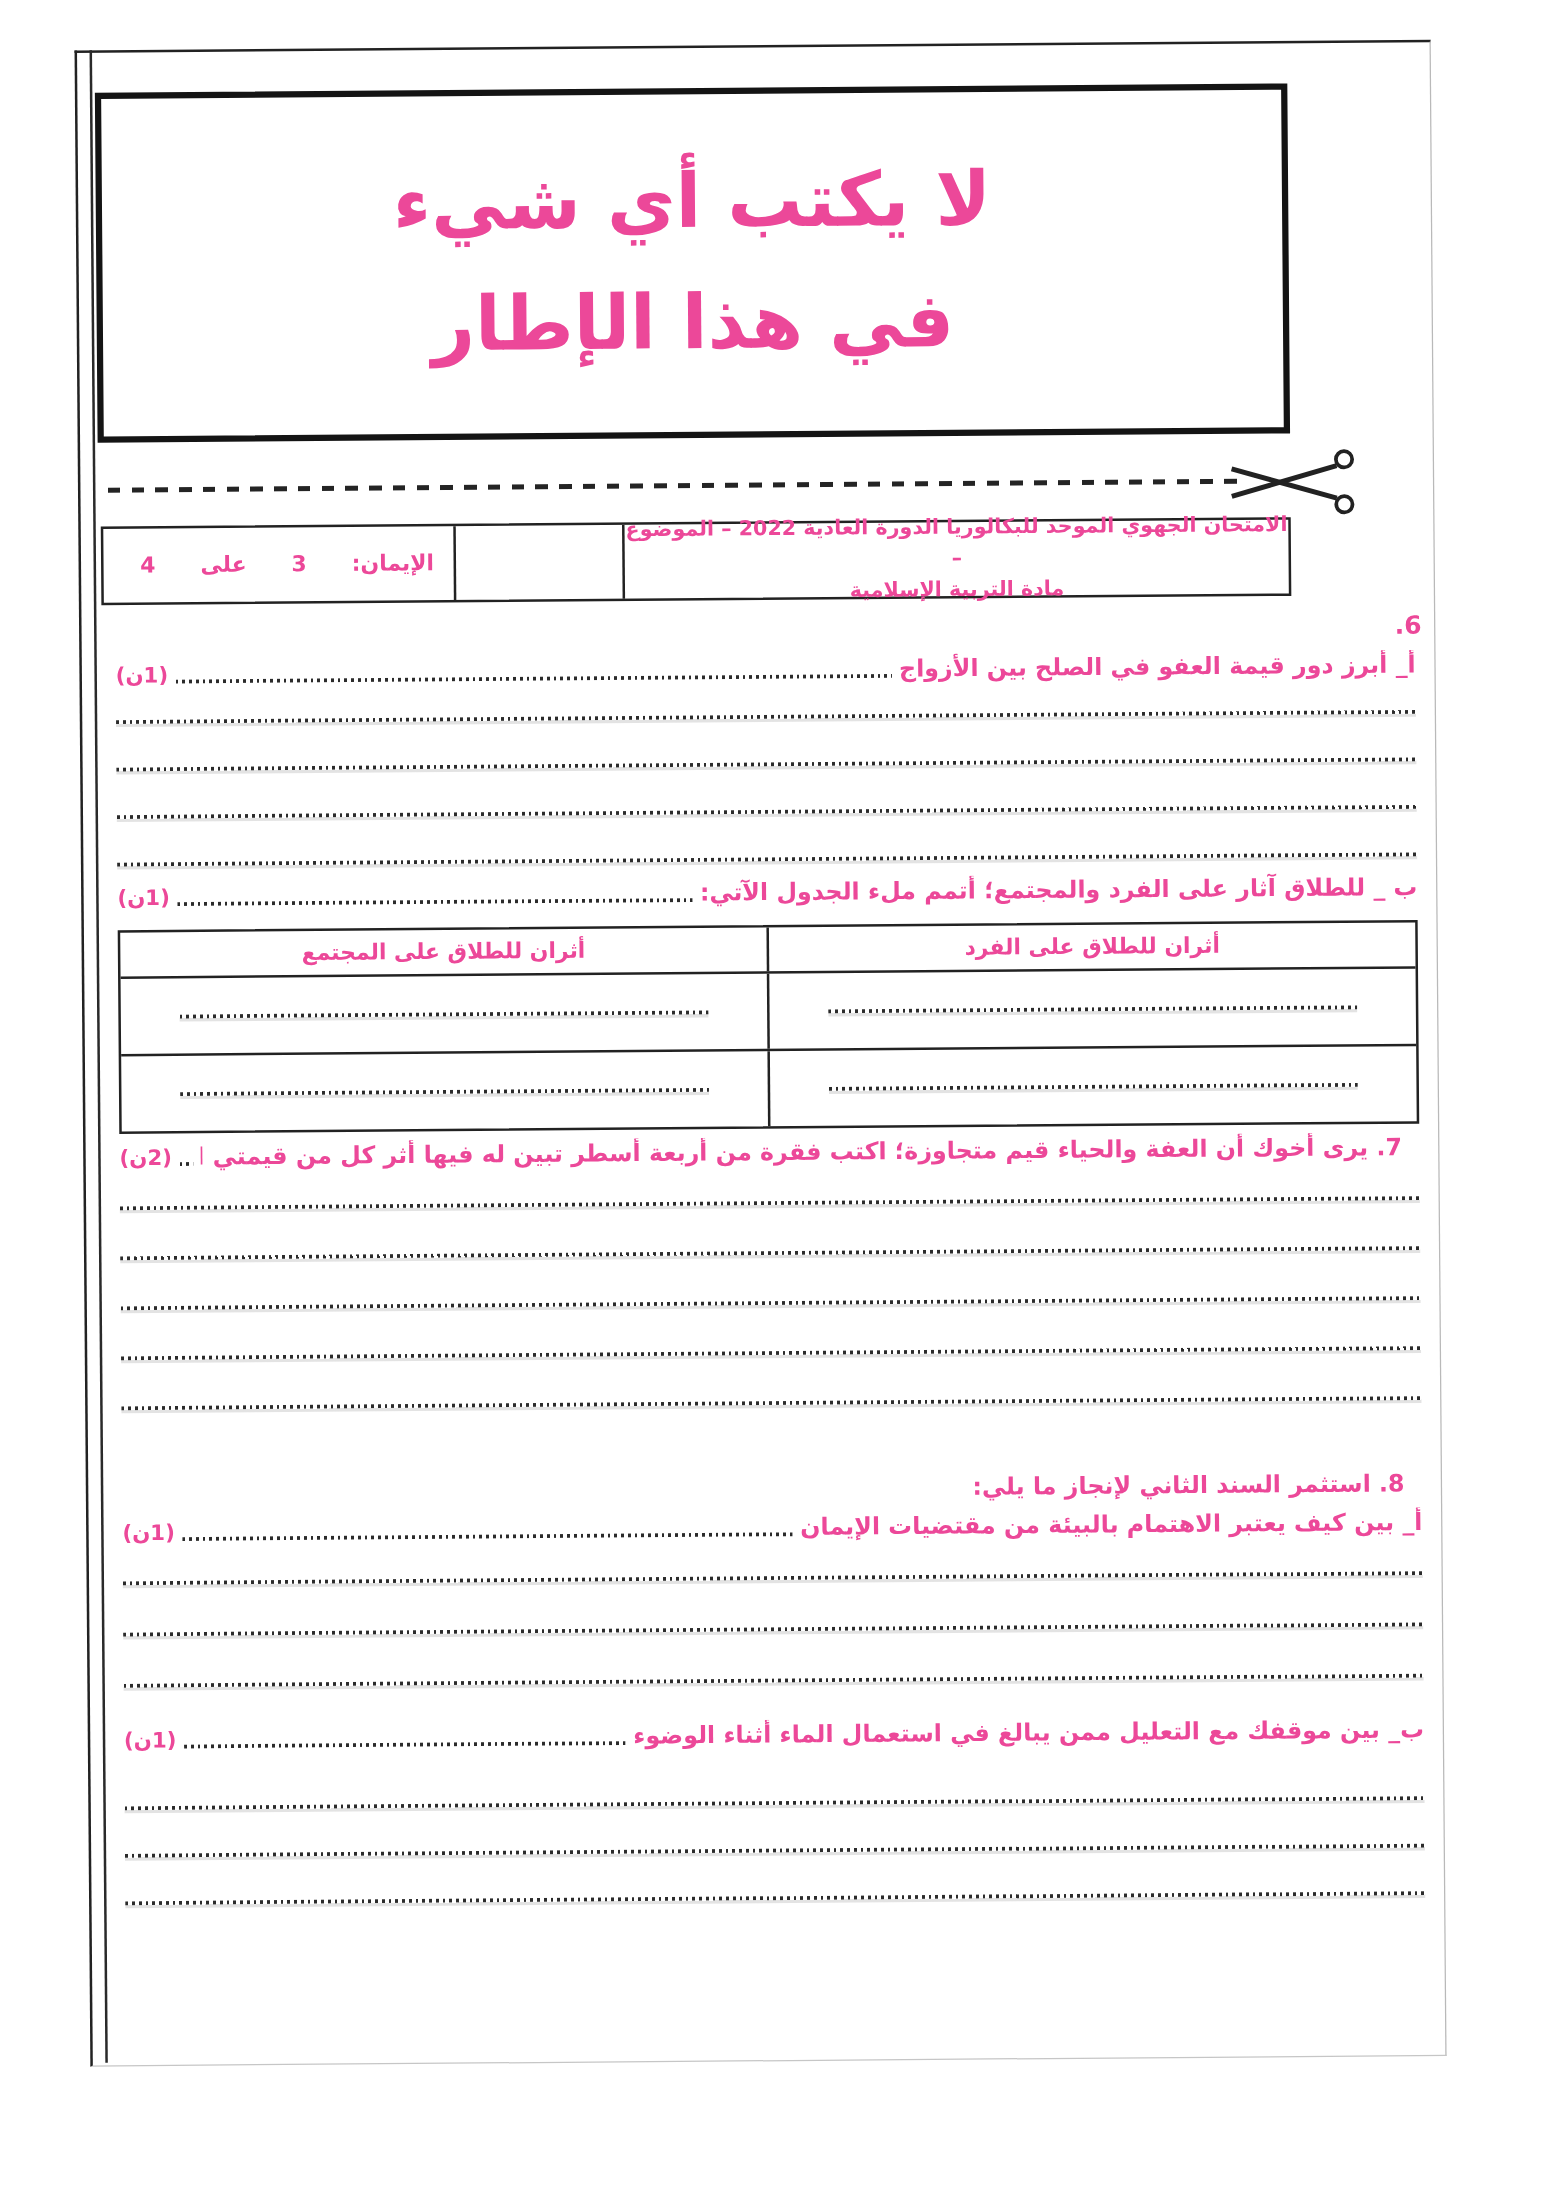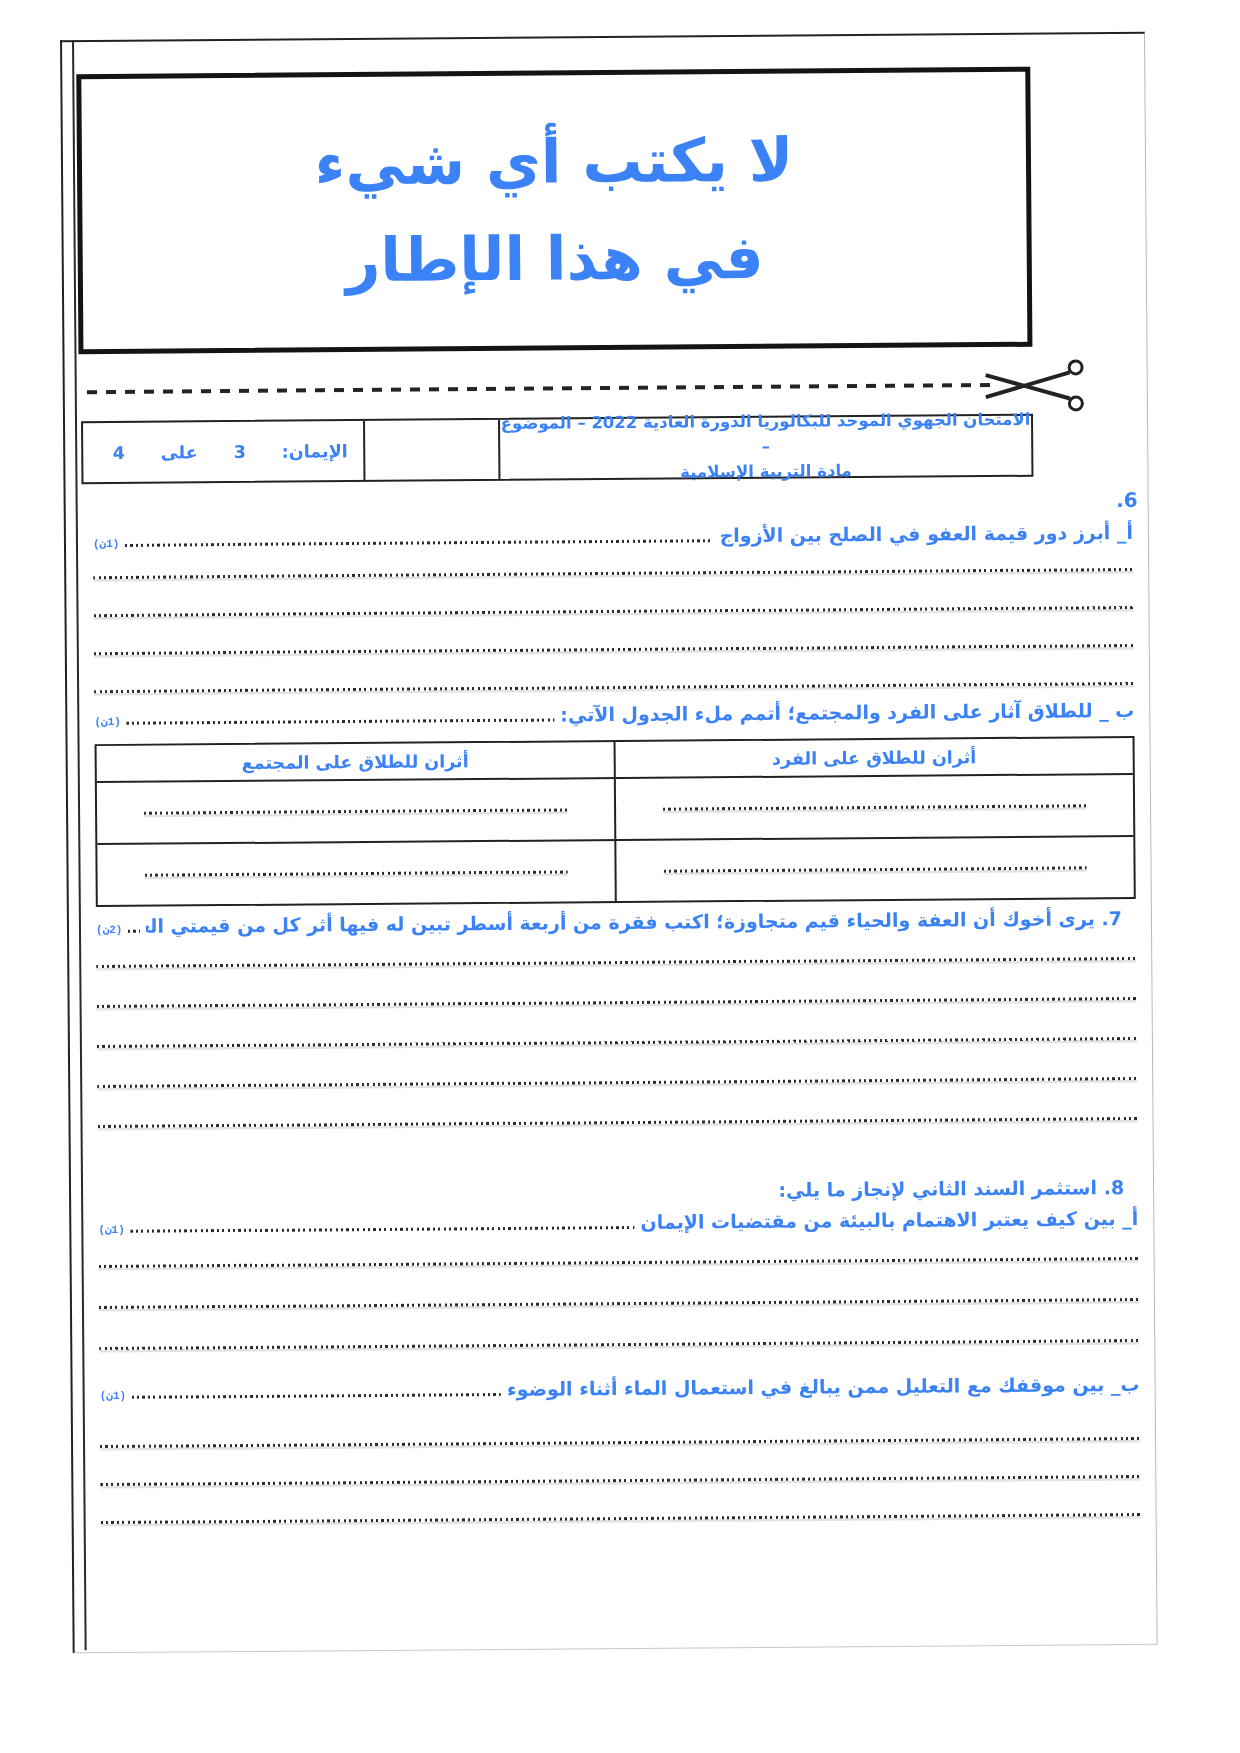--- a/index.html
+++ b/index.html
@@ -1,17 +1,17 @@
 <!DOCTYPE html>
 <html lang="ar" dir="rtl"><head>
 <meta charset="utf-8">
 <style>
   html,body{margin:0;padding:0;background:#ffffff;}
   .page{position:relative;width:1240px;height:1753px;background:#ffffff;overflow:hidden;
-        font-family:"DejaVu Sans",sans-serif;color:#3b82f6;font-weight:700;direction:rtl;}
+        font-family:"DejaVu Sans",sans-serif;color:#ec4899;font-weight:700;direction:rtl;}
   .rot{position:absolute;inset:0;transform:rotate(-0.45deg);transform-origin:620px 800px;}
 
   
   .frame{position:absolute;left:66px;top:36px;width:1082px;height:1610px;
          border-left:2.5px solid #222;border-top:2.5px solid #222;
          border-right:1.2px solid #b9b9b9;border-bottom:1.2px solid #c6c6c6;}
   .frame-left-inner{position:absolute;left:78px;top:36px;height:1610px;width:0;
          border-left:2px solid #2a2a2a;}
 
   
@@ -34,21 +34,21 @@
   .hdr .c-page{flex:1;display:flex;align-items:center;direction:rtl;gap:36px;
        padding:0 16px;font-size:17.5px;}
 
   
   .qnum6{position:absolute;top:492px;right:100px;font-size:20px;}
   .qcol{position:absolute;left:95px;width:1040px;direction:rtl;}
   .qline{display:flex;align-items:flex-end;font-size:19px;line-height:1.3;}
   .qline .qt{white-space:nowrap;flex:0 1 auto;min-width:0;overflow:hidden;}
   .leader{flex:1 1 20px;min-width:8px;height:3px;margin:0 6px 6px 6px;
           background-image:repeating-linear-gradient(90deg,#2b2b2b 0 2.2px,transparent 2.2px 5.4px);}
-  .mark{white-space:nowrap;font-size:11px;padding-bottom:1px;font-family:Liberation Mono, monospace;}
+  .mark{white-space:nowrap;font-size:17px;padding-bottom:1px;}
 
   .dotted{height:3px;width:100%;
           background-image:repeating-linear-gradient(90deg,#2b2b2b 0 2.2px,transparent 2.2px 5.4px);
           box-shadow:0 2.5px 0 rgba(80,80,80,.16);}
   .lines{display:flex;flex-direction:column;position:absolute;left:0;right:0;}
 
   
   .dtable{position:absolute;left:0;top:740px;width:1040px;border:2.5px solid #222;box-sizing:border-box;}
   .dtable .thead{display:flex;direction:rtl;border-bottom:2.5px solid #222;}
   .dtable .th{flex:1;text-align:center;font-size:17.5px;padding:8px 4px 7px;}

